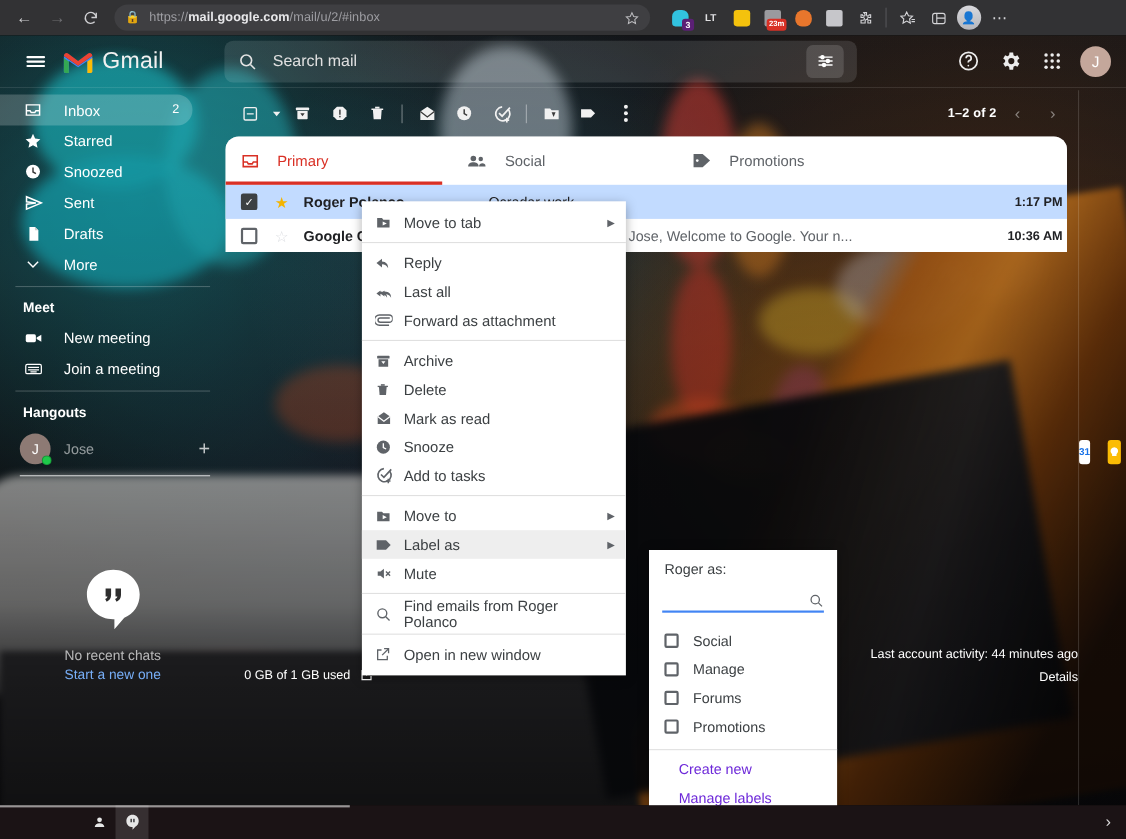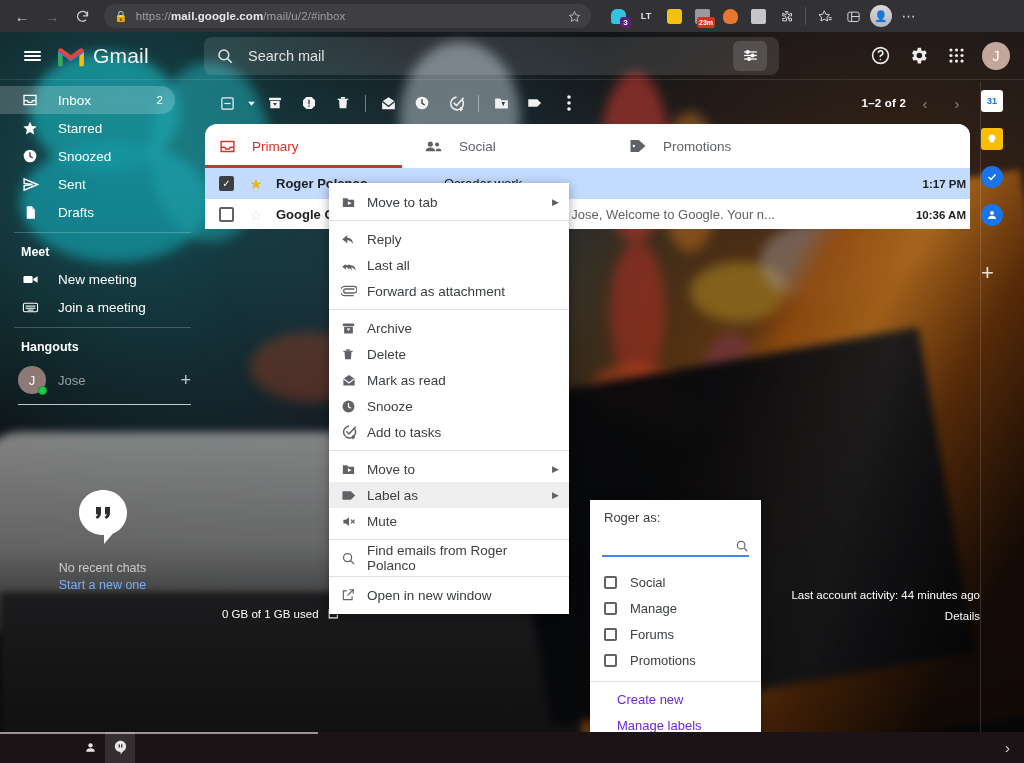--- a/index.html
+++ b/index.html
@@ -191,21 +191,21 @@
   .footer-left { position: absolute; left: 222px; top: 607px; display: flex; align-items: center; gap: 8px; z-index: 16; }
   .footer-left span { color: #fff; font-size: 11.5px; }
   .footer-right { position: absolute; right: 44px; top: 589px; text-align: right; z-index: 16; }
   .footer-right .fr1 { color: #fff; font-size: 11.5px; }
   .footer-right .fr2 { color: #fff; font-size: 11.5px; margin-top: 9px; }
 
   
   .rail {
     position: absolute; right: 0; top: 82px; width: 44px; height: 650px; z-index: 19;
     border-left: 1px solid rgba(255,255,255,.14);
-    display: flex; flex-direction: column; padding-top: 8px; gap: 16px;
+    display: flex; flex-direction: row; align-items: center; padding-top: 8px; gap: 16px;
   }
   .rail-ico { width: 22px; height: 22px; border-radius: 4px; display: flex; align-items: center; justify-content: center;
               font-size: 11px; color: #fff; }
   .rail-plus { color: rgba(255,255,255,.85); font-size: 22px; margin-top: 18px; }
 
   
   .ctx {
     position: absolute; left: 329px; top: 183px; width: 240px; background: #fff;
     box-shadow: 0 2px 10px rgba(0,0,0,.35); z-index: 40; padding: 6px 0;
     font-size: 13.5px; color: #3c4043;
@@ -450,20 +450,28 @@
       </div>
       <div class="nav-item">
         <span class="ni-ico">
           <svg width="15" height="15" viewBox="0 0 24 24" fill="#fff">
               <path d="M6 2h8l5 5v15H6z"></path>
               <path d="M14 2v5h5" fill="#cfcfcf"></path>
             </svg>
         </span>
         <span>Drafts</span>
       </div>
+      <div class="nav-item">
+        <span class="ni-ico">
+          <svg width="16" height="16" viewBox="0 0 24 24" fill="none" stroke="#fff" stroke-width="2">
+              <polyline points="5 9 12 16 19 9"></polyline>
+            </svg>
+        </span>
+        <span>More</span>
+      </div>
     </div>
 
     <div class="sec-divider"></div>
     <div class="sec-head">Meet</div>
     <div class="nav-item">
       <span class="ni-ico">
         <svg width="17" height="17" viewBox="0 0 24 24" fill="#fff">
             <rect x="2" y="7" width="13" height="10" rx="2"></rect>
             <polygon points="16 11 22 7.5 22 16.5 16 13"></polygon>
           </svg>

